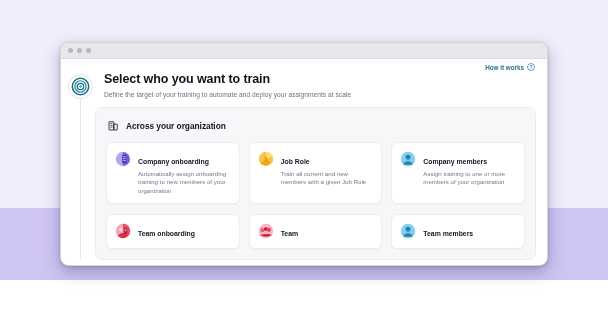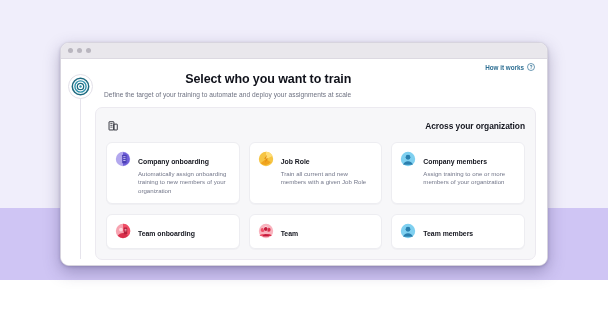--- a/index.html
+++ b/index.html
@@ -56,44 +56,43 @@
     position:absolute;left:0;top:11px;right:0;
     display:flex;align-items:flex-start;
   }
   #brand-logo{
     position:absolute;left:3px;top:0;
     width:33px;height:33px;display:flex;align-items:center;justify-content:center;
   }
   #header-text{margin-left:43px;padding-top:2px;}
   #page-title{
     font-size:12.5px;font-weight:bold;color:#10121b;letter-spacing:-.1px;
-    line-height:14px;margin:0;text-align:right;
+    line-height:14px;margin:0;
   }
   #page-subtitle{
     font-size:6.6px;color:#6d7180;margin:4px 0 0 0;line-height:9px;
     letter-spacing:.05px;
   }
   #how-it-works{
     position:absolute;right:12px;top:4px;
     display:flex;align-items:center;gap:3px;
     color:#2e6f93;font-size:6.3px;font-weight:bold;cursor:pointer;
   }
   
   #content-panel{
     position:absolute;left:34px;top:48px;right:11px;
     background:#f7f7f9;
     border:1px solid #eceaf0;
     border-radius:7px;
     padding:9px 10px 10px 10px;
     box-sizing:border-box;
   }
   .section-header{
-    display:flex;align-items:center;
+    display:flex;align-items:center;gap:7px;
     margin:0 0 7px 2px;
-    justify-content:space-between;
   }
   .section-header .section-title{
     font-size:8.4px;font-weight:bold;color:#14161f;letter-spacing:-.05px;
   }
   .card-row{
     display:grid;grid-template-columns:1fr 1fr 1fr;gap:9px;
     margin-bottom:10px;
   }
   .card-row.last{margin-bottom:0;}
   .option-card{

